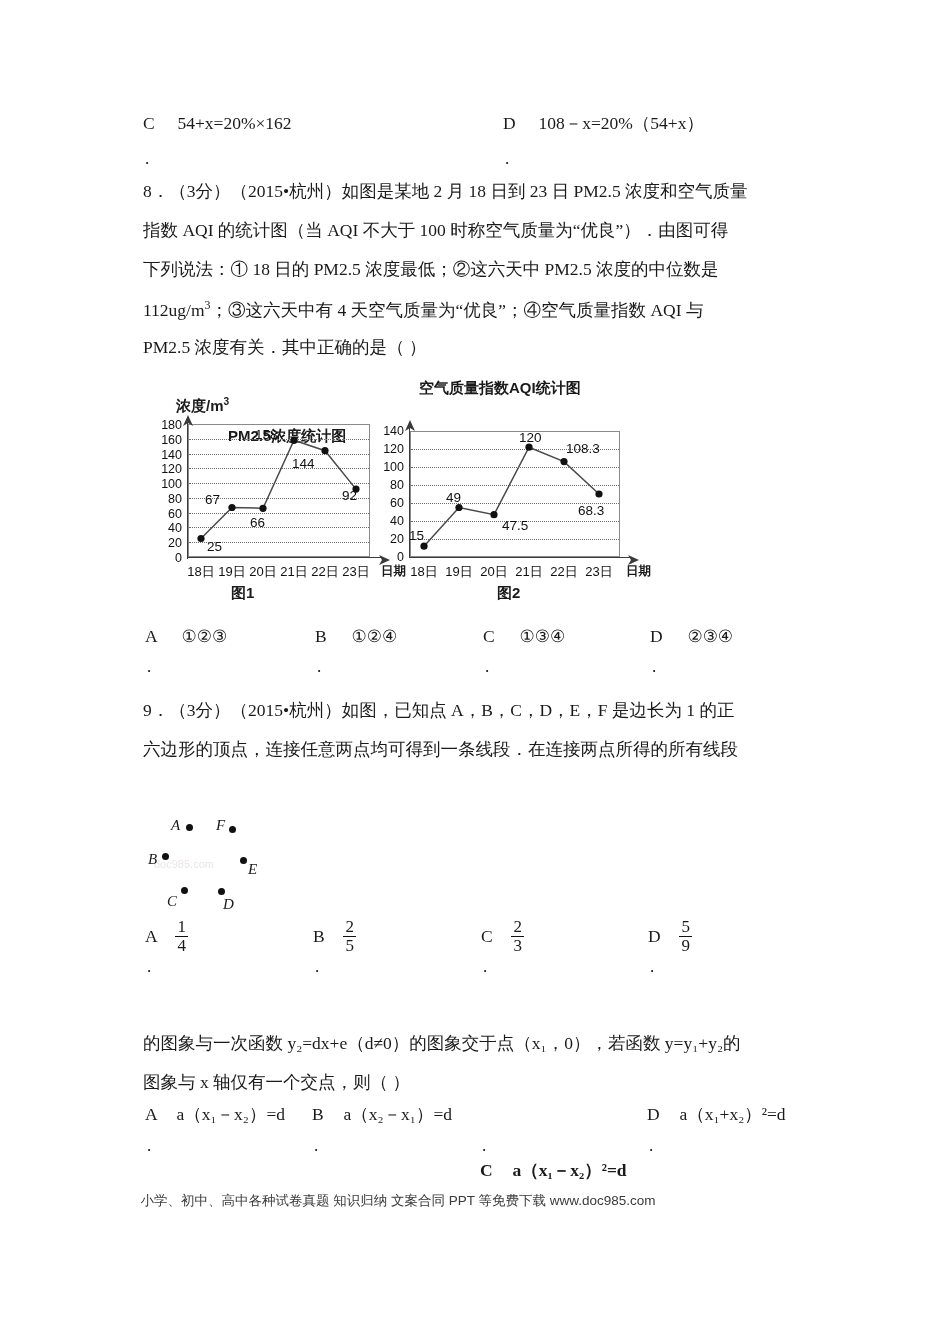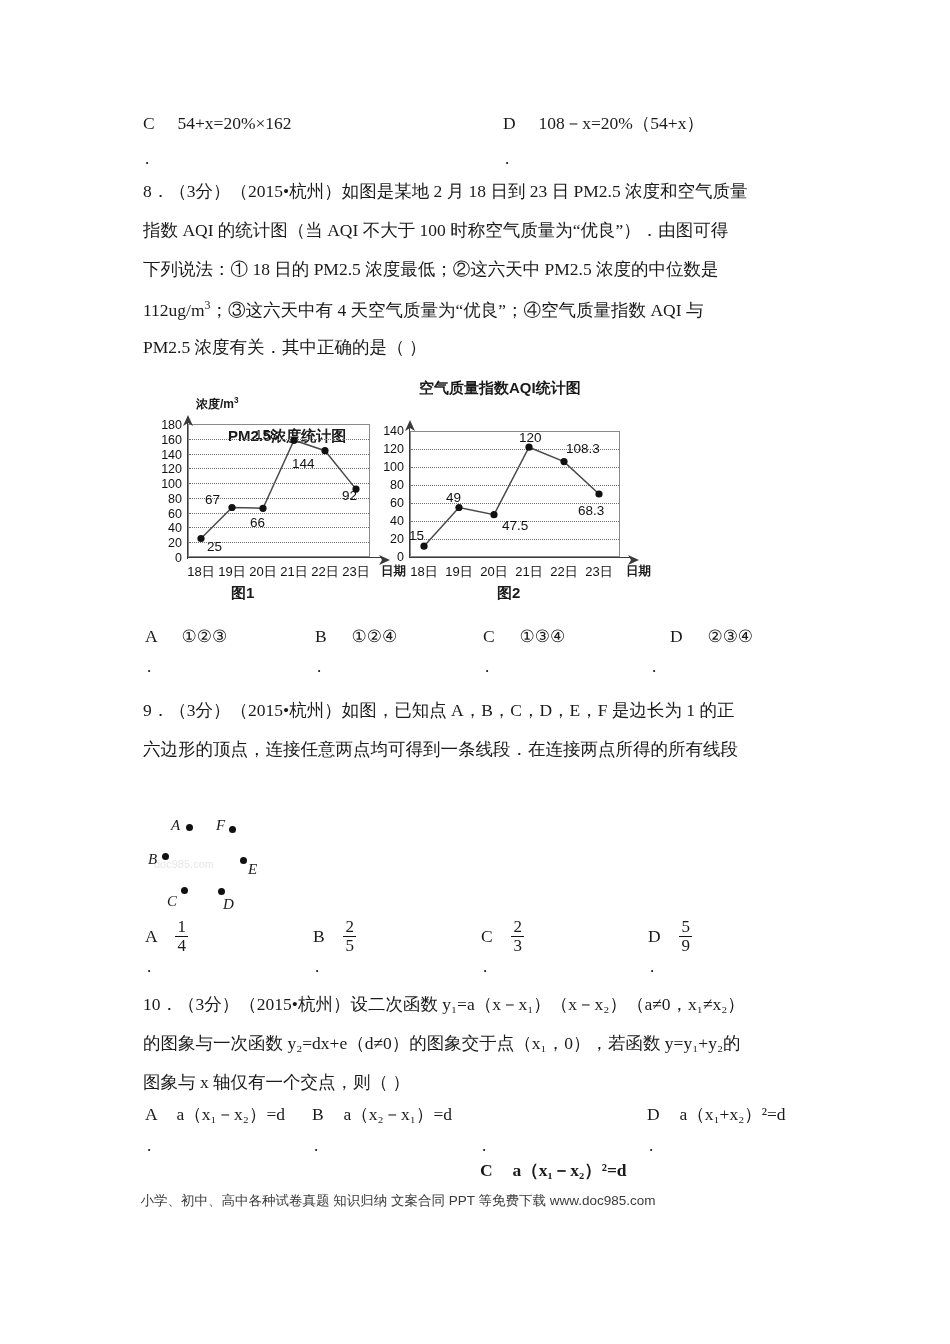--- a/index.html
+++ b/index.html
@@ -98,25 +98,24 @@
   }
   .chart-caption {
     position: absolute;
     font-size: 15px;
     font-weight: 700;
     white-space: nowrap;
     font-family: "Liberation Sans", "DejaVu Sans", sans-serif;
   }
   .axis-ylabel {
     position: absolute;
-    font-size: 12px;
+    font-size: 15px;
     font-weight: 700;
     white-space: nowrap;
     font-family: "Liberation Sans", "DejaVu Sans", sans-serif;
-    margin-left: 20px;
   }
   .axis-xlabel {
     position: absolute;
     font-size: 12.5px;
     font-weight: 700;
     white-space: nowrap;
     font-family: "Liberation Sans", "DejaVu Sans", sans-serif;
   }
   .plot-frame {
     position: absolute;
@@ -358,21 +357,21 @@
   <div class="qline" style="left:315px; top:628px;">
     <span>B</span>
     <span style="display:inline-block;width:16px;"></span>
     <span class="circnum">①②④</span>
   </div>
   <div class="qline" style="left:483px; top:628px;">
     <span>C</span>
     <span style="display:inline-block;width:16px;"></span>
     <span class="circnum">①③④</span>
   </div>
-  <div class="qline" style="left:650px; top:628px;margin-left:20px;">
+  <div class="qline" style="left:650px; top:628px;">
     <span>D</span>
     <span style="display:inline-block;width:16px;"></span>
     <span class="circnum">②③④</span>
   </div>
   <div class="dot-mark" style="left:147px; top:658px;">.</div>
   <div class="dot-mark" style="left:317px; top:658px;">.</div>
   <div class="dot-mark" style="left:485px; top:658px;">.</div>
   <div class="dot-mark" style="left:652px; top:658px;">.</div>
 
   <div class="qline body-cjk" style="left:143px; top:702px;">9．（3分）（2015•杭州）如图，已知点 A，B，C，D，E，F 是边长为 1 的正</div>
@@ -430,21 +429,20 @@
     <span class="frac">
       <span class="num">5</span>
       <span class="den">9</span>
     </span>
   </div>
   <div class="dot-mark" style="left:147px; top:958px;">.</div>
   <div class="dot-mark" style="left:315px; top:958px;">.</div>
   <div class="dot-mark" style="left:483px; top:958px;">.</div>
   <div class="dot-mark" style="left:650px; top:958px;">.</div>
 
-  <div class="qline body-cjk" style="left:143px; top:996px;">10．（3分）（2015•杭州）设二次函数 y₁=a（x－x₁）（x－x₂）（a≠0，x₁≠x₂）</div>
   <div class="qline body-cjk" style="left:143px; top:1035px;">的图象与一次函数 y₂=dx+e（d≠0）的图象交于点（x₁，0），若函数 y=y₁+y₂的</div>
   <div class="qline body-cjk" style="left:143px; top:1074px;">图象与 x 轴仅有一个交点，则（        ）</div>
 
   <div class="qline" style="left:145px; top:1106px;">
     <span>A</span>
     <span style="display:inline-block;width:11px;"></span>
     <span>a（x₁－x₂）=d</span>
   </div>
   <div class="qline" style="left:312px; top:1106px;">
     <span>B</span>

